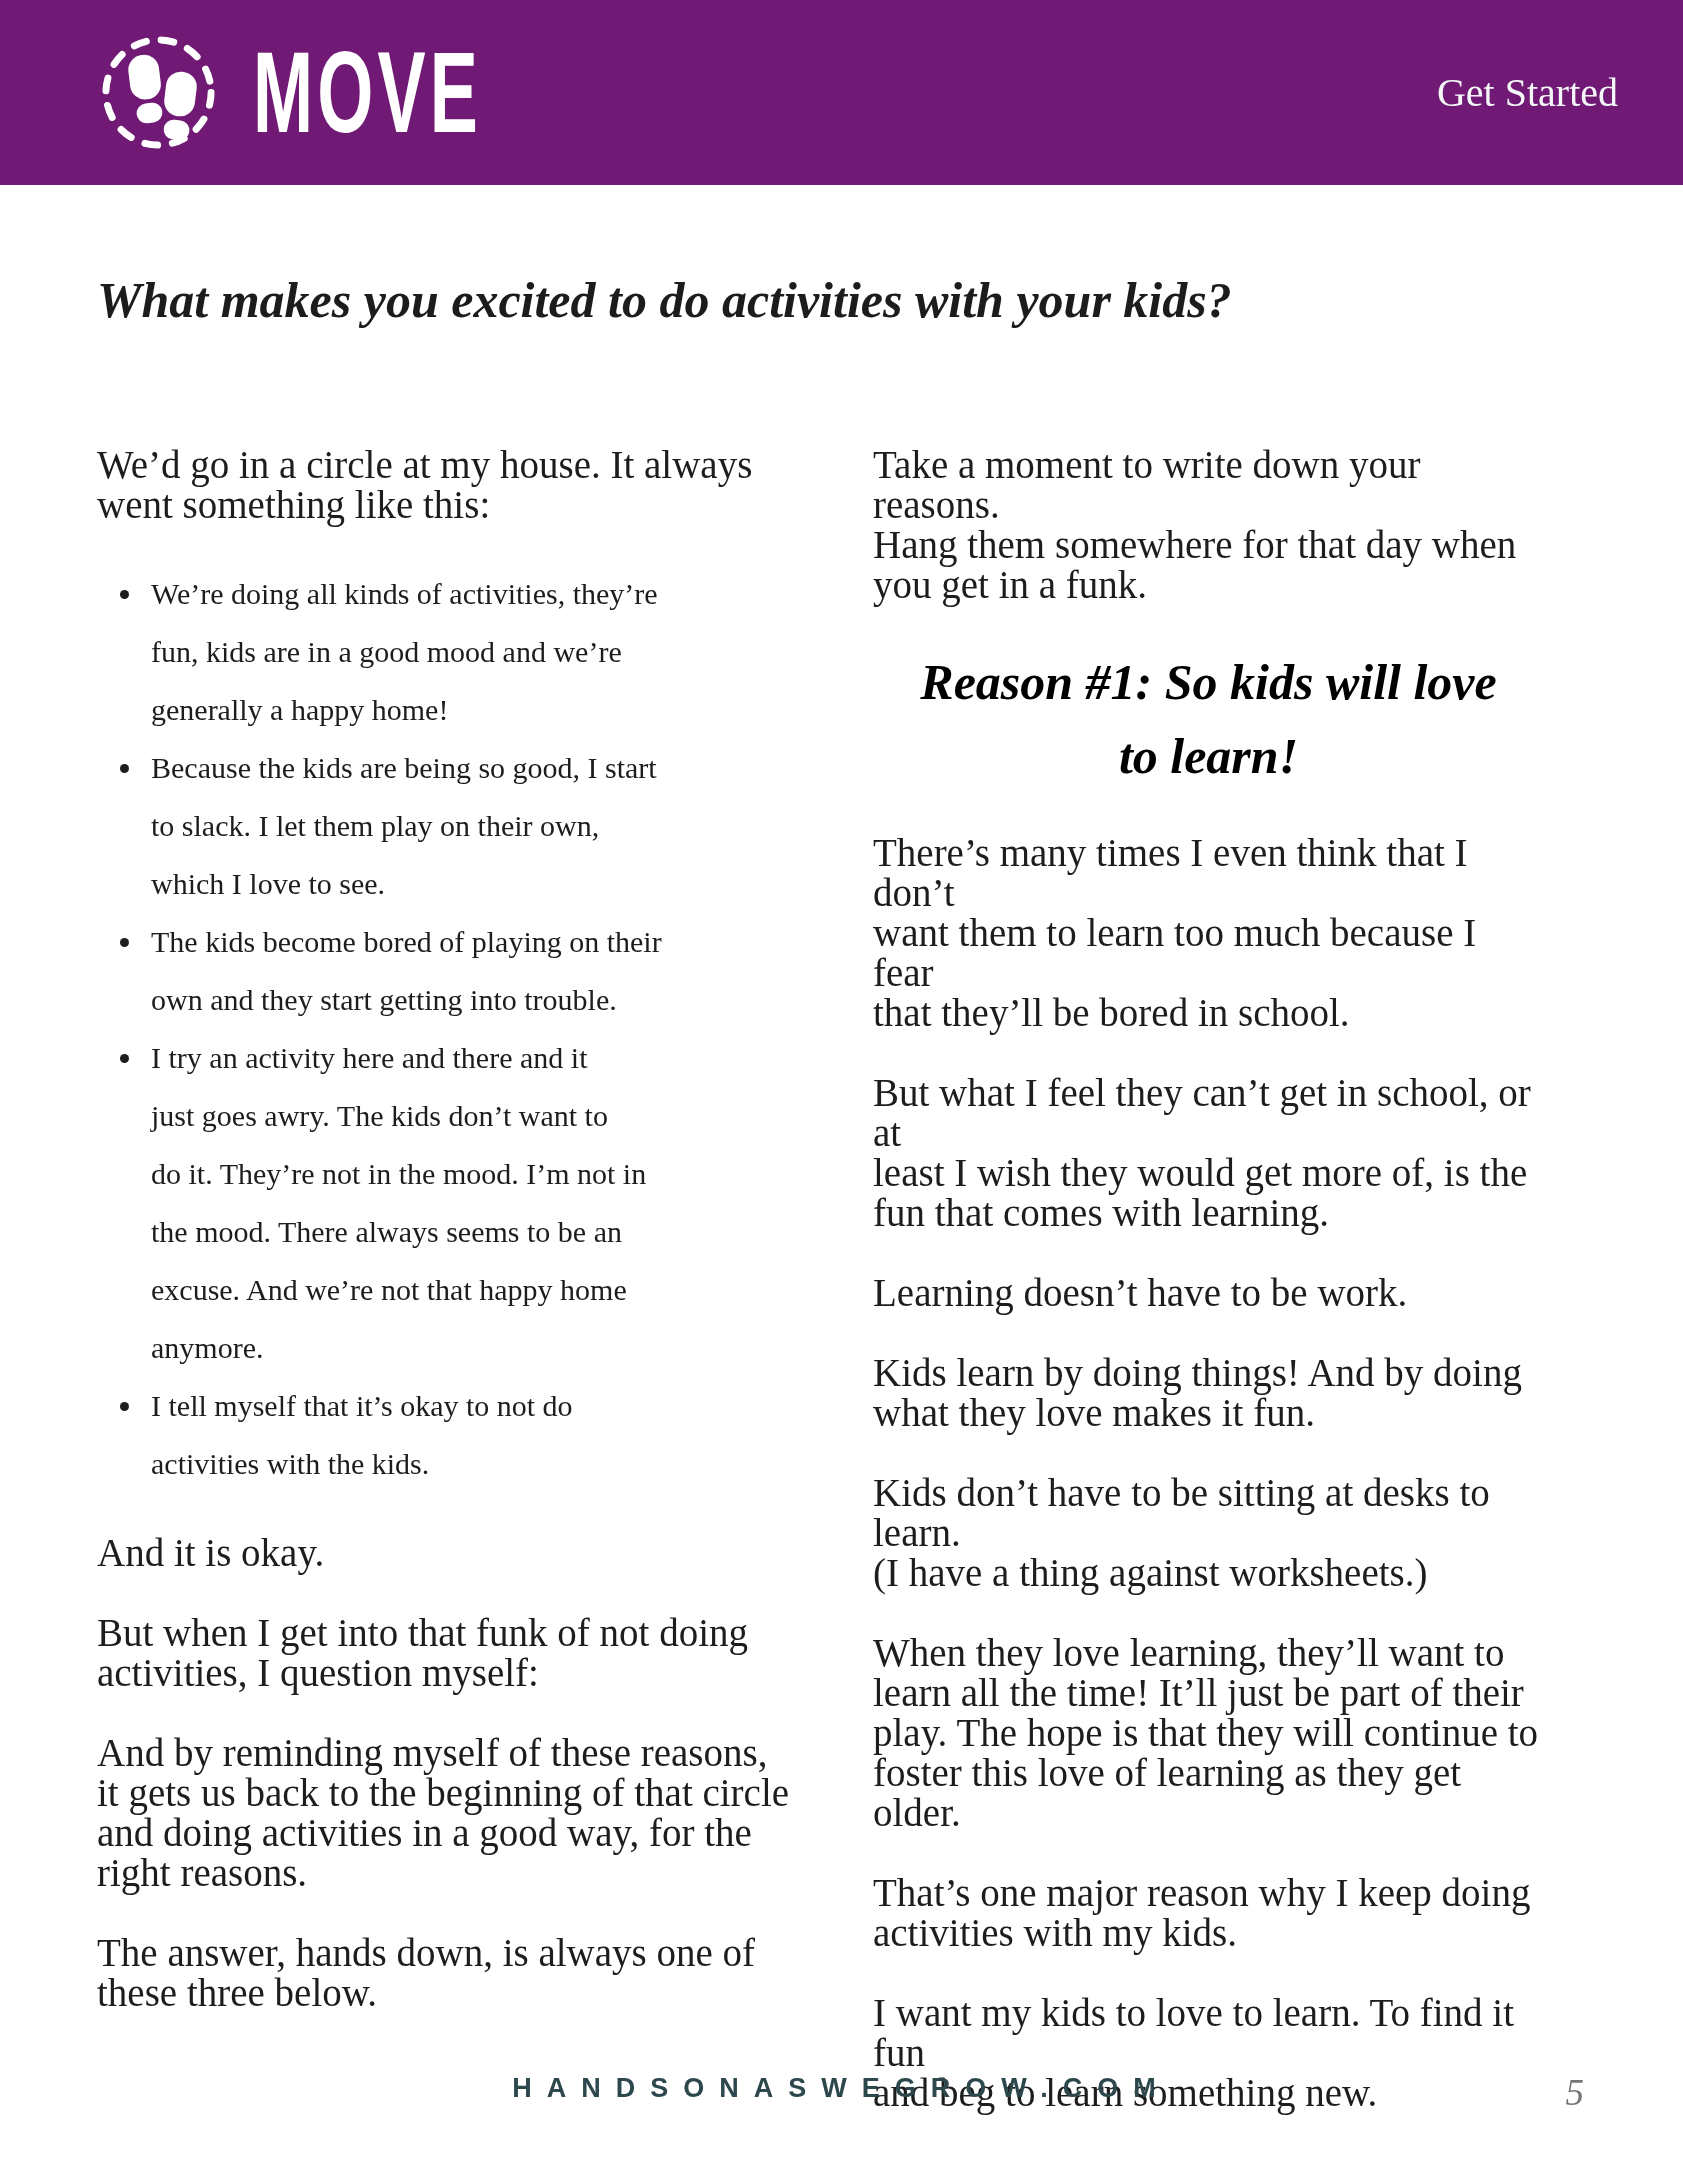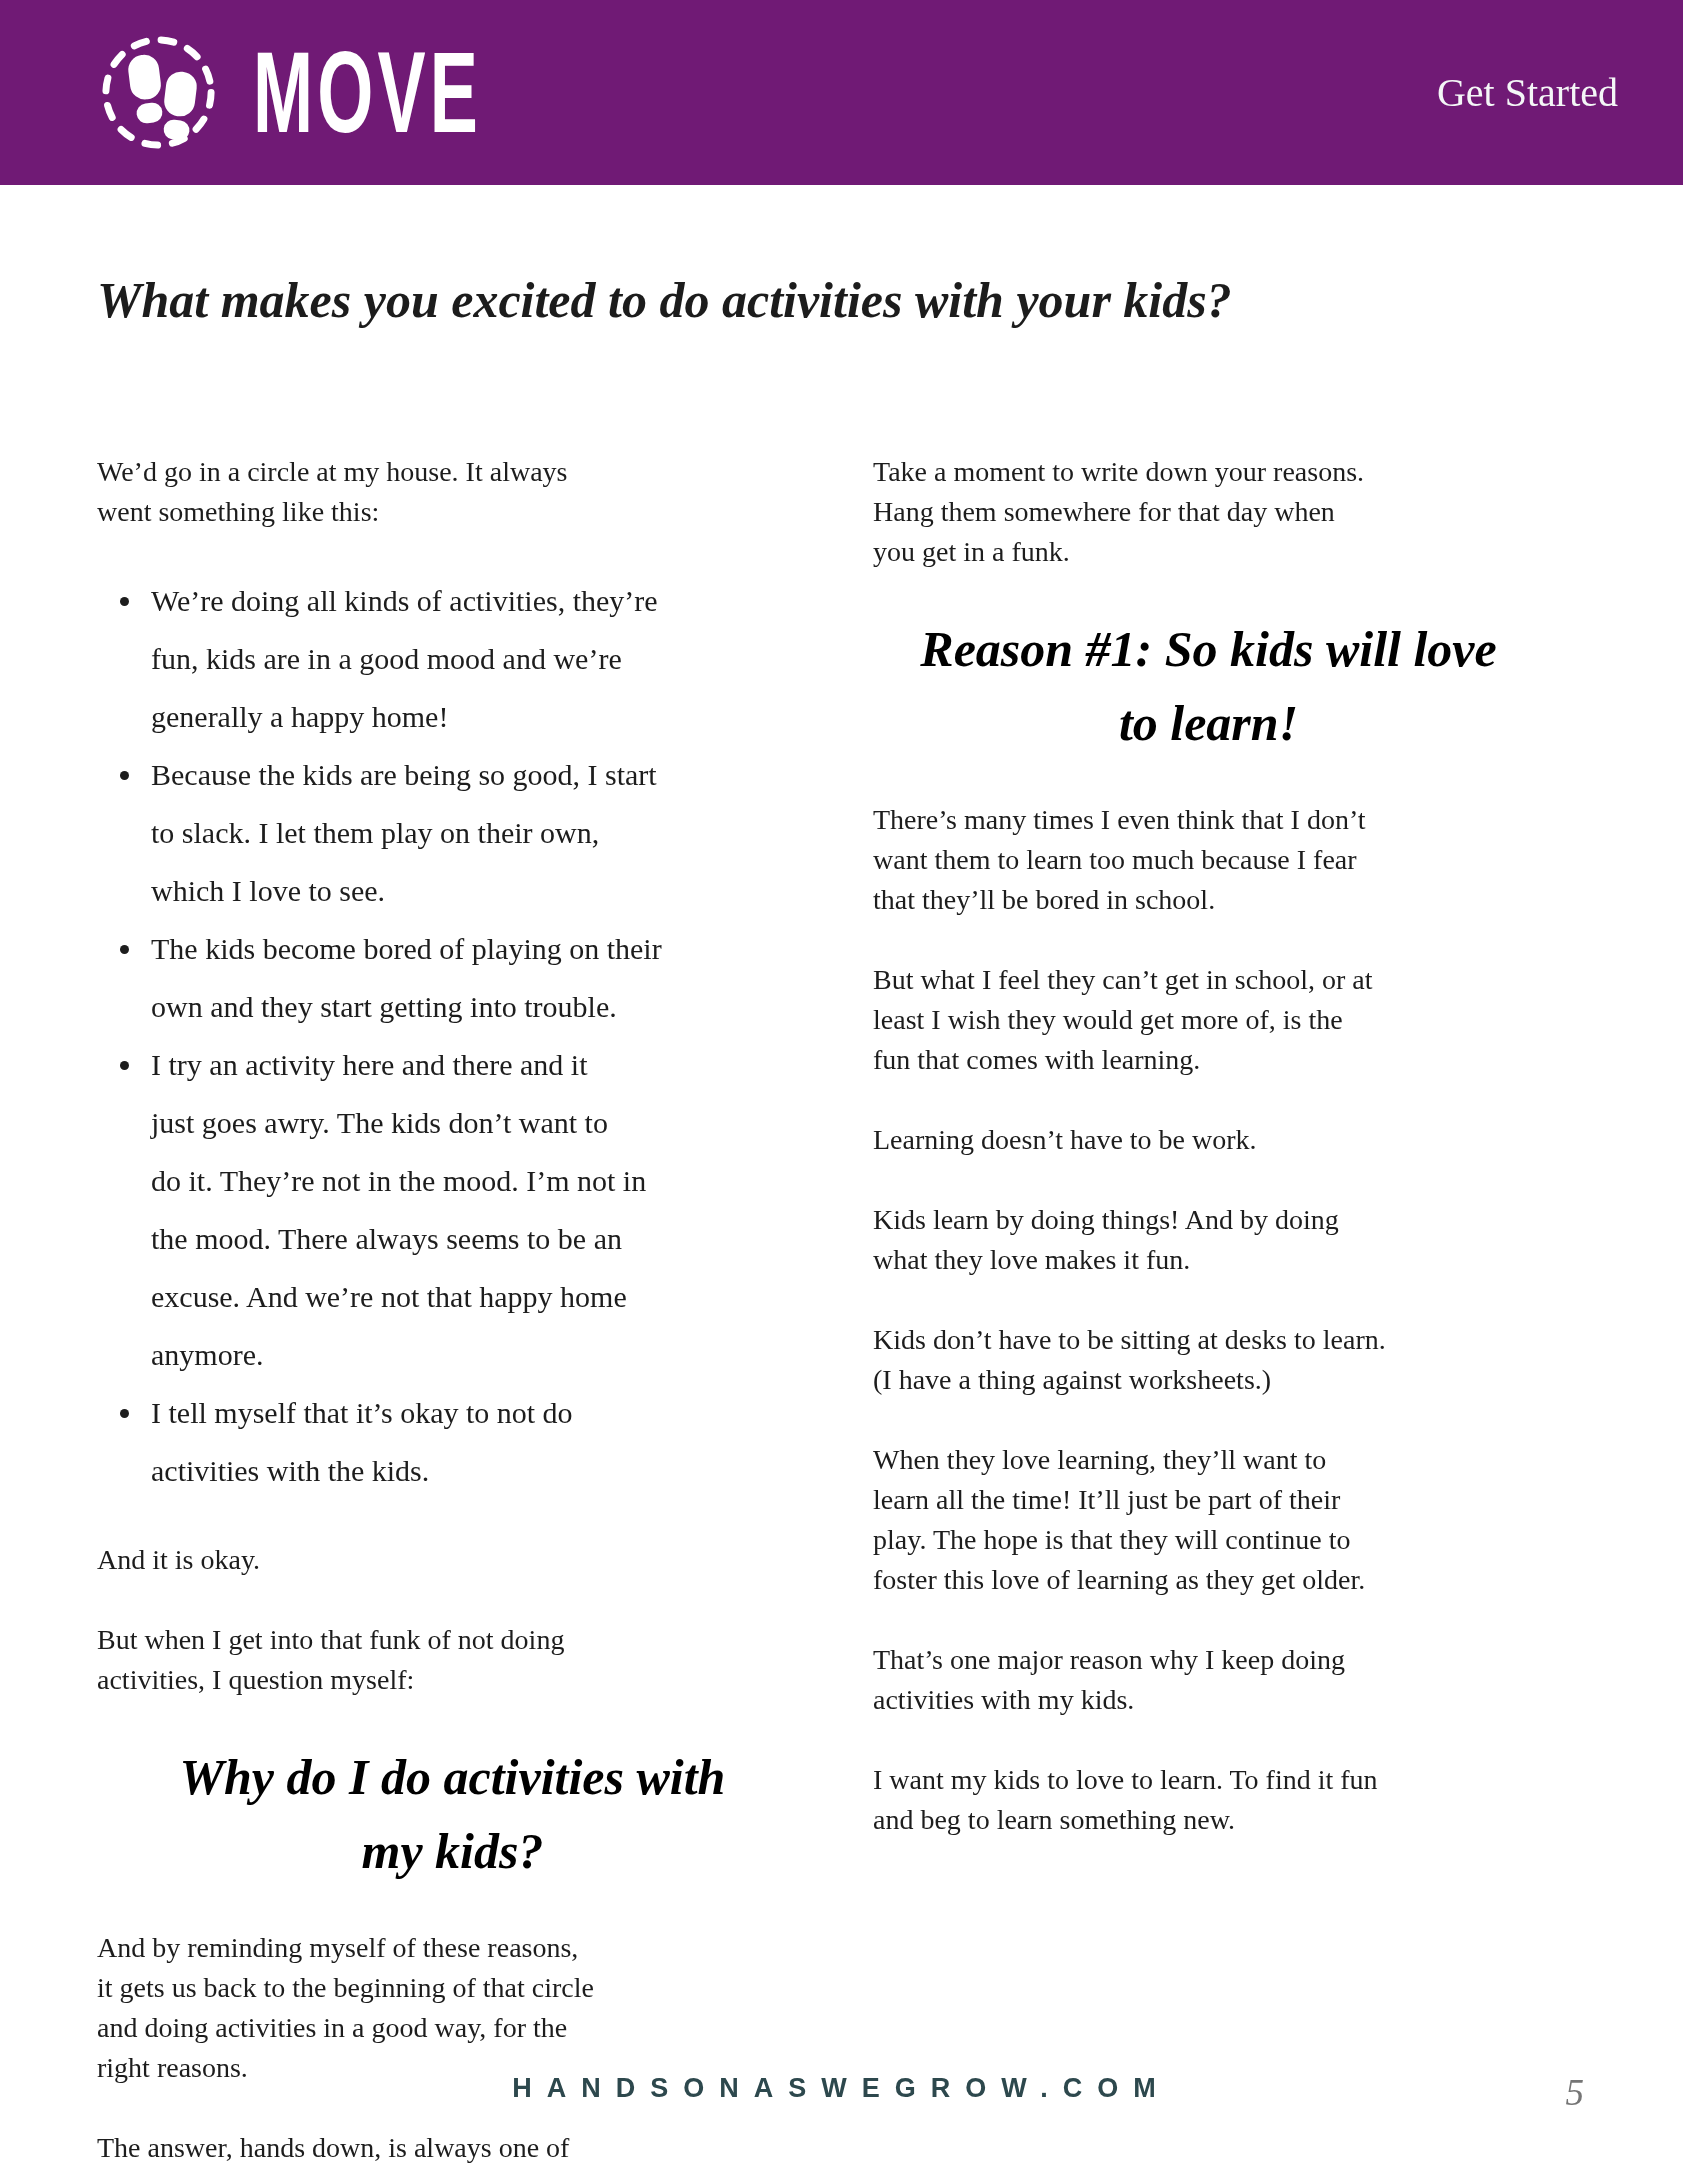--- a/index.html
+++ b/index.html
@@ -57,23 +57,23 @@
   }
   .columns {
     display: flex;
     gap: 65px;
     margin-top: 111px;
   }
   .col-left  { width: 711px; flex: none; }
   .col-right { flex: 1; }
 
   .para {
-    font-size: 28px;
+    font-size: 39px;
     line-height: 40px;
-    margin: 10px 0 40px 0;
+    margin: 3px 0 40px 0;
     white-space: pre-line;
   }
   .bullet-list {
     margin: 0 0 40px 0;
     padding: 0 0 0 48px;
     list-style: disc outside;
   }
   .bullet-list li {
     font-size: 30px;
     line-height: 58px;
@@ -168,22 +168,20 @@
 excuse. And we’re not that happy home
 anymore.</li>
           <li>I tell myself that it’s okay to not do
 activities with the kids.</li>
         </ul>
 
         <p class="para">And it is okay.</p>
         <p class="para">But when I get into that funk of not doing
 activities, I question myself:</p>
 
-        <h2 class="subhead">Why do I do activities with
-my kids?</h2>
 
         <p class="para">And by reminding myself of these reasons,
 it gets us back to the beginning of that circle
 and doing activities in a good way, for the
 right reasons.</p>
         <p class="para">The answer, hands down, is always one of
 these three below.</p>
       </div>
 
       <div class="col-right">

